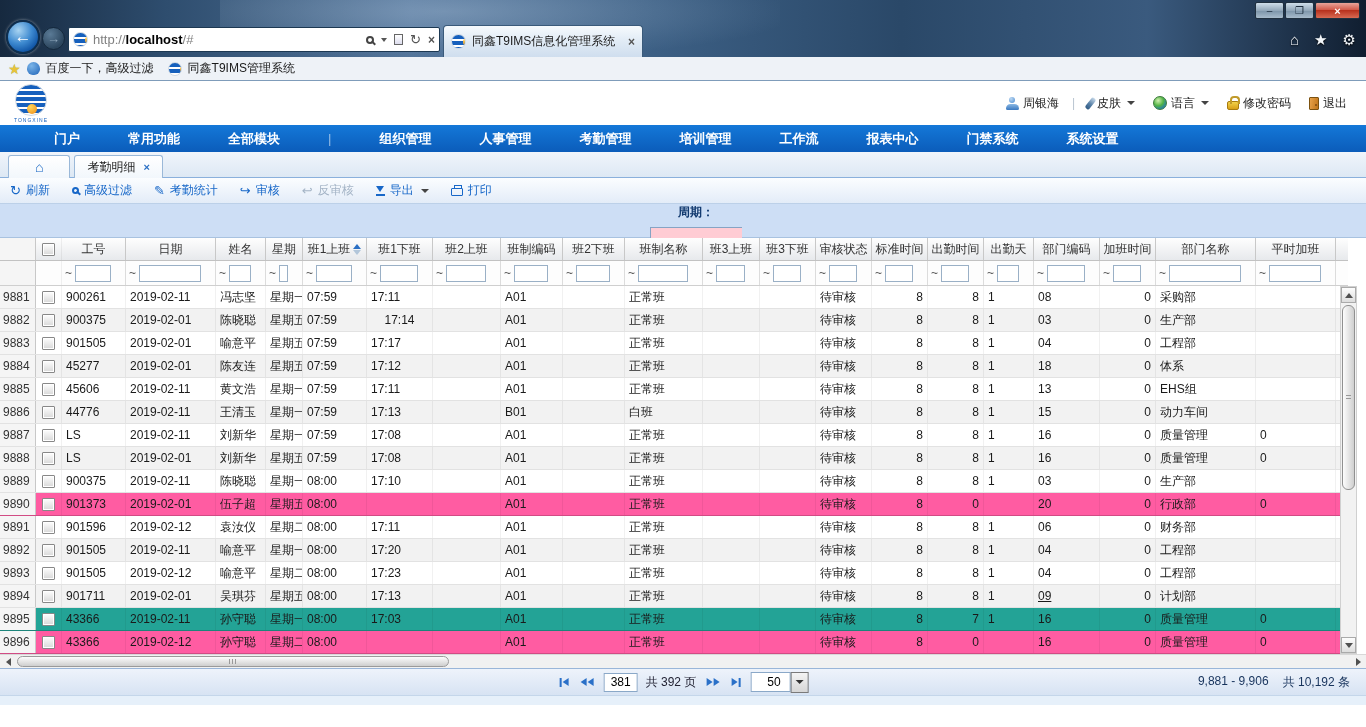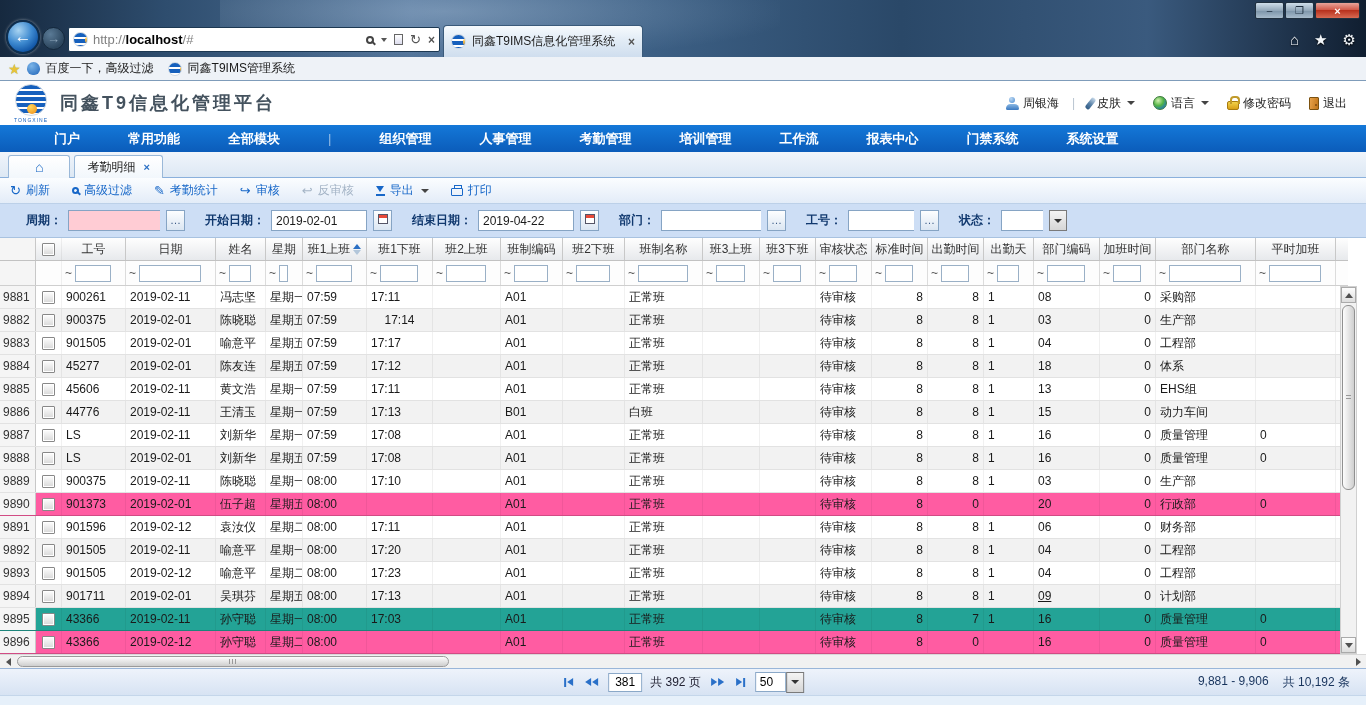--- a/index.html
+++ b/index.html
@@ -93,21 +93,21 @@
   .tb-ico { font-size:13px; line-height:1; }
   .i-export { display:inline-block; position:relative; width:9px; height:10px; }
   .i-export::before { content:''; position:absolute; left:0.5px; top:0; border-left:4px solid transparent; border-right:4px solid transparent; border-top:6px solid currentColor; }
   .i-export::after { content:''; position:absolute; left:0; right:0; bottom:0; height:2px; background:currentColor; }
   .i-print { display:inline-block; width:12px; height:8px; border:1px solid currentColor; border-radius:1px; position:relative; margin-top:3px; }
   .i-print::before { content:''; position:absolute; top:-4px; left:2px; width:6px; height:3px; border:1px solid currentColor; border-bottom:none; }
   .i-magb { display:inline-block; width:7px; height:7px; border:2px solid currentColor; border-radius:50%; position:relative; }
   .i-magb::after { content:''; position:absolute; width:5px; height:2px; background:currentColor; transform:rotate(45deg); right:-4px; bottom:-2px; }
 
   
-  .filterbar { height:34px; background:#cddef5; border-bottom:1px solid #a8c2e0; display:flex; align-items:center; padding-left:26px; gap:6px; }
+  .filterbar { height:34px; background:#cddef5; border-bottom:1px solid #a8c2e0; display:flex; align-items:center; padding-left:26px; gap:6px;flex-direction:column; }
   .f-label { font-weight:bold; color:#10386e; margin-left:14px; white-space:nowrap; }
   .f-input { height:21px; border:1px solid #86a4c4; background:#fff; font-size:12px; padding:0 4px; font-family:inherit; color:#1a1a1a; }
   .f-period { width:92px; background:#ffccd4; border-right:none; }
   .f-date { width:96px; }
   .f-dept { width:100px; border-right:none; }
   .f-emp { width:66px; border-right:none; }
   .f-btn { width:19px; height:21px; border:1px solid #86a4c4; background:linear-gradient(#fdfeff,#dbe6f2); color:#3a5a86; font-size:11px; line-height:19px; text-align:center; }
   .f-sel { width:42px; height:21px; border:1px solid #86a4c4; border-right:none; background:#fff; }
   .f-selbtn { width:18px; height:21px; border:1px solid #7a7a7a; background:linear-gradient(#f4f4f4,#d6d6d6); display:flex; align-items:center; justify-content:center; }
   .f-selbtn .tri-dn { margin:0; border-top-color:#333; }
@@ -159,21 +159,21 @@
   
   .pagebar { position:relative; height:27px; background:linear-gradient(#eef3fb,#d7e3f3); border-top:1px solid #9ab6d9; display:flex; align-items:center; }
   .pg-center { position:absolute; left:50%; transform:translateX(-50%); display:flex; align-items:center; gap:8px; }
   .pg-nav { display:flex; align-items:center; gap:1px; color:#2a70c8; padding:0 2px; }
   .pg-bar { width:2px; height:9px; background:#2a70c8; }
   .pt-l { border-top:4.5px solid transparent; border-bottom:4.5px solid transparent; border-right:6px solid #2a70c8; }
   .pt-r { border-top:4.5px solid transparent; border-bottom:4.5px solid transparent; border-left:6px solid #2a70c8; }
   .pg-input { width:34px; height:19px; border:1px solid #8aa8c8; text-align:center; font-size:12px; font-family:inherit; }
   .pg-label { color:#223; white-space:nowrap; }
   .pg-size { display:flex; align-items:center; }
-  .pg-size-val { width:31px; height:20px; border:1px solid #8aa8c8; background:#fff; line-height:18px; padding-left:4px; }
+  .pg-size-val { width:40px; height:20px; border:1px solid #8aa8c8; background:#fff; line-height:18px; padding-left:16px; }
   .pg-range { position:absolute; right:16px; display:flex; gap:14px; color:#17335c; }
 
   .bottomstrip { height:10px; background:#e6f0fa; border-top:1px solid #c4d6ea; }
 </style>
 </head>
 <body>
 
 <div class="win">
 
   <div class="glass">
@@ -218,21 +218,20 @@
     <span class="fav-label">百度一下，高级过滤</span>
     <span class="logo" style="width:14px;height:14px"></span>
     <span class="fav-label">同鑫T9IMS管理系统</span>
   </div>
 
   <div class="appheader">
     <span class="logo-wrap">
       <span class="logo"></span>
       <span class="logo-text">TONGXINE</span>
     </span>
-    <span class="app-title">同鑫T9信息化管理平台</span>
     <div class="hdr-right">
       <span class="hdr-item">
           <span class="i-user"></span>
           <span>周银海</span>
         </span>
       <span class="hdr-sep">|</span>
       <span class="hdr-item">
           <span class="i-brush"></span>
           <span>皮肤</span>
           <span class="tri-dn"></span>

